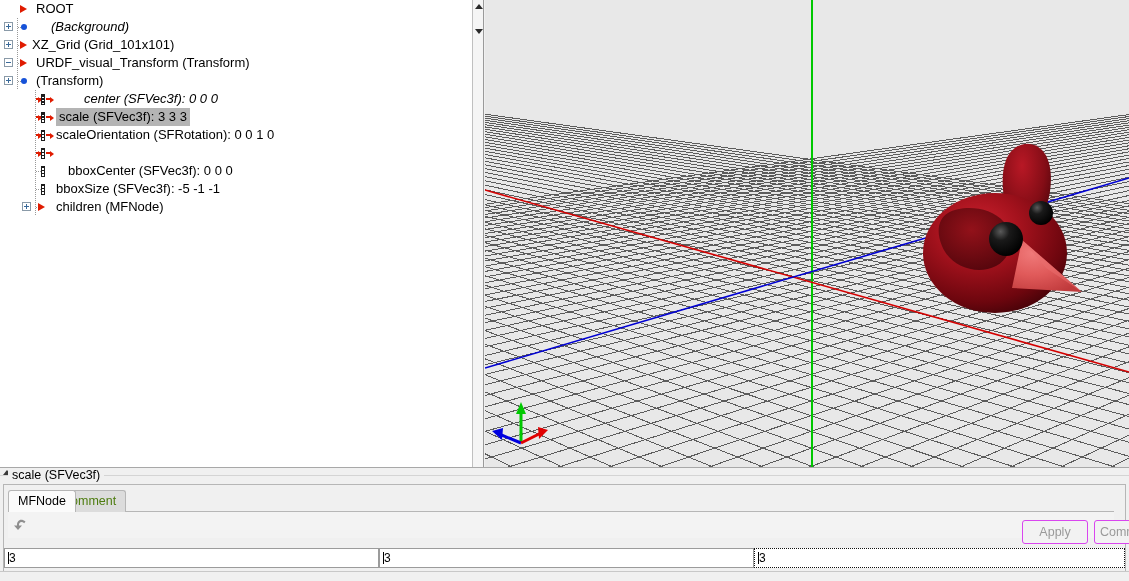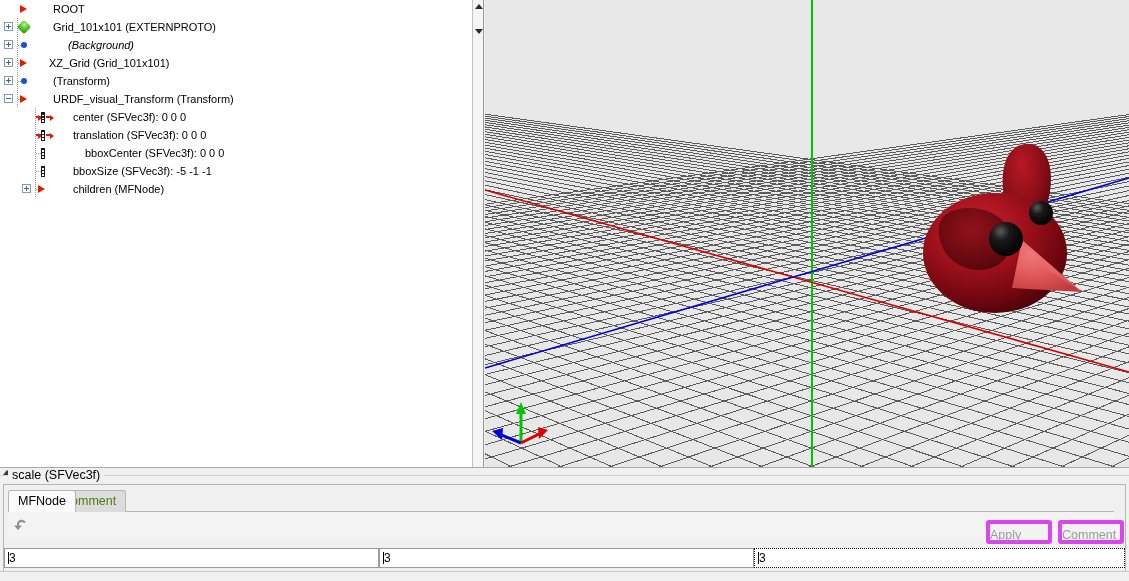--- a/index.html
+++ b/index.html
@@ -16,22 +16,22 @@
   
   #top-section{position:absolute;left:0;top:0;width:1129px;height:467px;}
 
   
   #tree-panel{
     position:absolute;left:0;top:0;width:472px;height:467px;
     background:#fff;overflow:hidden;
   }
   .tree-row{
     position:relative;height:18px;line-height:18px;
-    white-space:nowrap;font-size:11px;
-    padding-left:17px;
+    white-space:nowrap;font-size:13px;
+    padding-left:0;
   }
   .tree-label{display:inline-block;vertical-align:top;}
   .tree-label.sel{background:#b4b4b4;padding:0 3px;}
 
   
   .guide{
     position:absolute;width:9px;height:18px;
   }
   .guide:before{
     content:"";position:absolute;left:4px;top:0;width:1px;height:18px;
@@ -130,23 +130,23 @@
   #tab-underline{
     position:absolute;left:8px;top:35px;width:1106px;height:1px;background:#b6b6b6;
   }
 
   
   #toolbar{position:absolute;left:8px;top:36px;width:1106px;height:26px;background:#f3f3f3;}
   #undo-btn{position:absolute;left:3px;top:2px;width:24px;height:22px;}
 
   
   .btn{
-    position:absolute;top:0;height:24px;line-height:22px;text-align:left;
-    border:4px solid #d946ef;border-radius:3px;background:#f2f2f2;
-    color:#9a9a9a;font-size:12.5px;box-sizing:border-box;
+    position:absolute;top:0;height:24px;line-height:22px;text-align:center;
+    border:1px solid #d946ef;border-radius:3px;background:#f2f2f2;
+    color:#9a9a9a;font-size:12.5px;box-sizing:border-box;margin-left:36px;
   }
   #btn-apply{left:986px;width:66px;}
   #btn-cancel{left:1058px;width:66px;}
   #btn-wrap{position:absolute;left:0;top:44px;width:1129px;height:24px;}
 
   
   #fields{
     position:absolute;left:4px;top:72px;width:1121px;height:20px;
   }
   .vfield{
@@ -172,59 +172,63 @@
 <body>
 
 <div id="app">
 
   <div id="top-section">
 
     <div id="tree-panel">
         <div class="tree-row"><span class="ico" style="left: 18px;">
             <span class="ico-tri"></span>
           </span><span class="tree-label" style="margin-left: 36px;">ROOT</span></div>
-        <div class="tree-row"><span class="guide stub" style="left: 13px;"></span><span class="expander" style="left: 4px;">
-            <i class="h"></i>
-            <i class="v"></i>
-          </span><span class="ico" style="left: 18px;">
-            <span class="ico-dia"></span>
-          </span><span class="tree-label" style="margin-left: 36px;">Grid_101x101 (EXTERNPROTO)</span></div>
         <div class="tree-row"><span class="guide stub" style="left: 13px;"></span><span class="expander" style="left: 4px;">
             <i class="h"></i>
             <i class="v"></i>
           </span><span class="ico" style="left: 18px;">
             <span class="ico-dot"></span>
           </span><span class="tree-label" style="margin-left: 51px; font-style: italic;">(Background)</span></div>
         <div class="tree-row"><span class="guide stub" style="left: 13px;"></span><span class="expander" style="left: 4px;">
             <i class="h"></i>
             <i class="v"></i>
           </span><span class="ico" style="left: 18px;">
             <span class="ico-tri"></span>
           </span><span class="tree-label" style="margin-left: 32px;">XZ_Grid (Grid_101x101)</span></div>
         <div class="tree-row"><span class="guide stub" style="left: 13px;"></span><span class="expander" style="left: 4px;">
             <i class="h"></i>
+          </span><span class="ico" style="left: 18px;">
+            <span class="ico-tri"></span>
+          </span><span class="tree-label" style="margin-left: 36px;">URDF_visual_Transform (Transform)</span></div>
+        <div class="tree-row"><span class="guide stub" style="left: 13px;"></span><span class="expander" style="left: 4px;">
+            <i class="h"></i>
             <i class="v"></i>
           </span><span class="ico" style="left: 18px;">
             <span class="ico-dot"></span>
           </span><span class="tree-label" style="margin-left: 36px;">(Transform)</span></div>
-        <div class="tree-row"><span class="guide stub" style="left: 13px;"></span><span class="expander" style="left: 4px;">
-            <i class="h"></i>
-          </span><span class="ico" style="left: 18px;">
-            <span class="ico-tri"></span>
-          </span><span class="tree-label" style="margin-left: 36px;">URDF_visual_Transform (Transform)</span></div>
         <div class="tree-row"><span class="guide stub" style="left: 31px;"></span><span class="ico" style="left: 36px;">
             <span class="ico-arrL"></span>
             <span class="ico-field"></span>
             <span class="ico-arrR"></span>
-          </span><span class="tree-label" style="margin-left: 56px;">center (SFVec3f): 0  0  0</span></div>
+          </span><span class="tree-label" style="margin-left: 84px; font-style: italic;">center (SFVec3f): 0  0  0</span></div>
         <div class="tree-row"><span class="guide stub" style="left: 31px;"></span><span class="ico" style="left: 36px;">
             <span class="ico-arrL"></span>
             <span class="ico-field"></span>
             <span class="ico-arrR"></span>
-          </span><span class="tree-label" style="margin-left: 56px;">translation (SFVec3f): 0  0  0</span></div>
+          </span><span class="tree-label sel" style="margin-left: 56px;">scale (SFVec3f): 3  3  3</span></div>
+        <div class="tree-row"><span class="guide stub" style="left: 31px;"></span><span class="ico" style="left: 36px;">
+            <span class="ico-arrL"></span>
+            <span class="ico-field"></span>
+            <span class="ico-arrR"></span>
+          </span><span class="tree-label" style="margin-left: 56px;">scaleOrientation (SFRotation): 0  0  1  0</span></div>
+        <div class="tree-row"><span class="guide stub" style="left: 31px;"></span><span class="ico" style="left: 36px;">
+            <span class="ico-arrL"></span>
+            <span class="ico-field"></span>
+            <span class="ico-arrR"></span>
+          </span></div>
         <div class="tree-row"><span class="guide stub" style="left: 31px;"></span><span class="ico" style="left: 36px;">
             <span class="ico-field"></span>
           </span><span class="tree-label" style="margin-left: 68px;">bboxCenter (SFVec3f): 0  0  0</span></div>
         <div class="tree-row"><span class="guide stub" style="left: 31px;"></span><span class="ico" style="left: 36px;">
             <span class="ico-field"></span>
           </span><span class="tree-label" style="margin-left: 56px;">bboxSize (SFVec3f): -5 -1 -1</span></div>
         <div class="tree-row"><span class="guide stub" style="left: 31px;"></span><span class="expander" style="left: 22px;">
             <i class="h"></i>
             <i class="v"></i>
           </span><span class="ico" style="left: 36px;">

